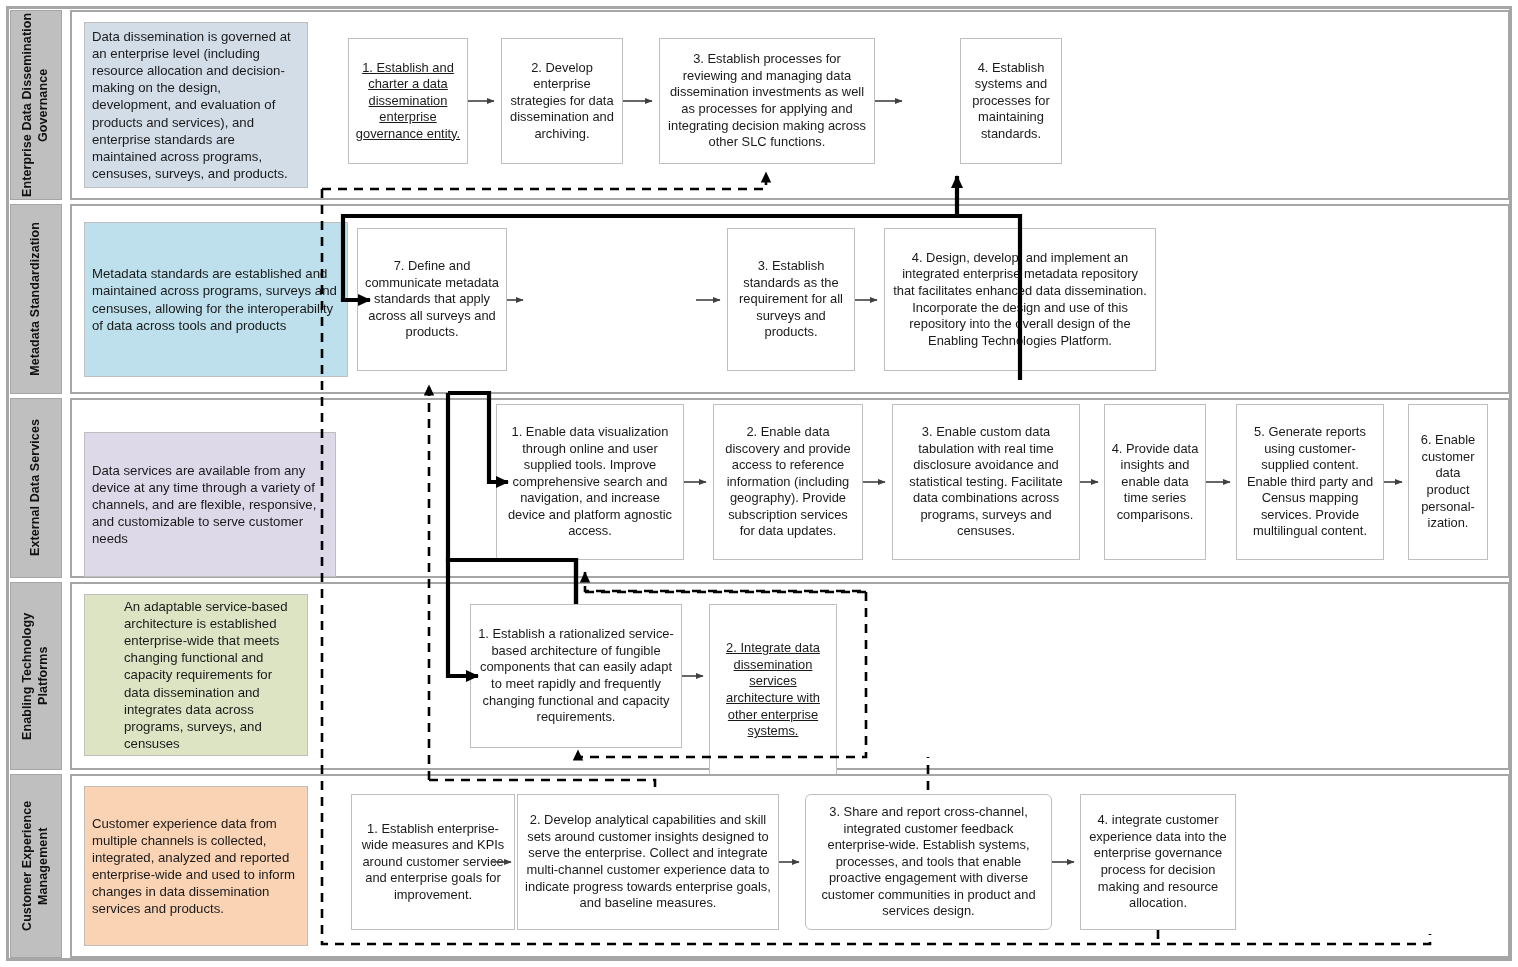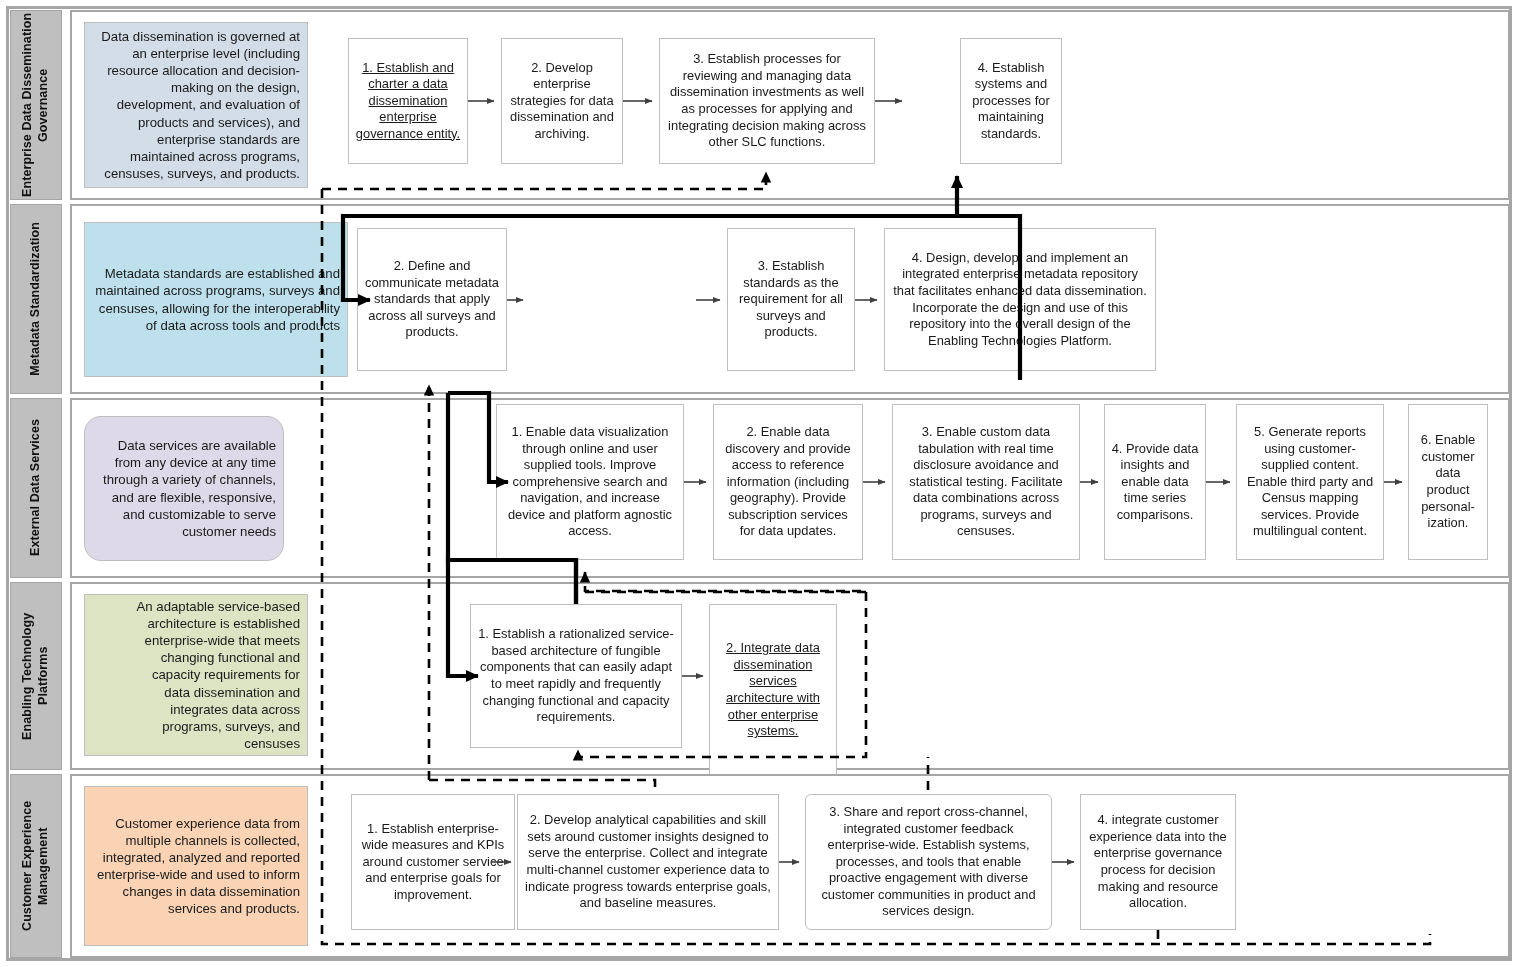--- a/index.html
+++ b/index.html
@@ -10,21 +10,21 @@
 
   .swim-row{position:absolute;box-sizing:border-box;border:2px solid #a6a6a6;background:#fff;}
   .lane-label{position:absolute;box-sizing:border-box;background:#bfbfbf;border:1px solid #a6a6a6;
       display:flex;align-items:center;justify-content:center;}
   .lane-label span{
       writing-mode:vertical-rl;transform:rotate(180deg);
       font-size:12.5px;font-weight:bold;color:#111;text-align:center;line-height:1.25;letter-spacing:.1px;}
 
   .desc-box{position:absolute;box-sizing:border-box;border:1px solid #bfbfbf;
       display:flex;align-items:center;justify-content:center;padding:4px 7px;
-      font-size:13.2px;line-height:1.30;color:#1a1a1a;text-align:right;}
+      font-size:13.2px;line-height:1.30;color:#1a1a1a;text-align:left;}
 
   .pbox{position:absolute;box-sizing:border-box;background:#fff;border:1px solid #bfbfbf;
       display:flex;align-items:center;justify-content:center;padding:3px 6px;
       font-size:12.9px;line-height:1.28;color:#1a1a1a;text-align:center;}
 
   svg.links{position:absolute;left:0;top:0;width:1518px;height:967px;pointer-events:none;}
   .thin{stroke:#404040;stroke-width:1.6;fill:none;}
   .thick{stroke:#000;stroke-width:4.2;fill:none;}
   .dash{stroke:#000;stroke-width:2.6;fill:none;stroke-dasharray:9 7;}
 </style>
@@ -43,29 +43,29 @@
   <div class="pbox" style="left:348px;top:38px;width:120px;height:126px;text-decoration:underline;">1. Establish and charter a data dissemination enterprise governance entity.</div>
   <div class="pbox" style="left:501px;top:38px;width:122px;height:126px;">2.  Develop enterprise strategies for data dissemination and archiving.</div>
   <div class="pbox" style="left:659px;top:38px;width:216px;height:126px;">3.  Establish processes for reviewing and managing data dissemination investments as well as processes for applying and integrating decision making across other SLC functions.</div>
   <div class="pbox" style="left:960px;top:38px;width:102px;height:126px;">4. Establish systems and processes for maintaining standards.</div>
 
   <div class="lane-label" style="left:10px;top:204px;width:52px;height:190px;">
     <span>Metadata Standardization</span>
   </div>
   <div class="swim-row" style="left:70px;top:204px;width:1440px;height:190px;"></div>
   <div class="desc-box" style="left:84px;top:222px;width:264px;height:155px;background:#bde0ec;">Metadata standards are established and maintained across programs, surveys and censuses, allowing for the interoperability of data across tools and products</div>
-  <div class="pbox" style="left:357px;top:228px;width:150px;height:143px;">2. Define and communicate metadata standards that apply across all surveys and products.</div>
+  <div class="pbox" style="left:357px;top:228px;width:150px;height:143px;">7. Define and communicate metadata standards that apply across all surveys and products.</div>
   <div class="pbox" style="left:727px;top:228px;width:128px;height:143px;">3. Establish standards as the requirement for all surveys and products.</div>
   <div class="pbox" style="left:884px;top:228px;width:272px;height:143px;">4. Design, develop, and implement an integrated enterprise metadata repository that facilitates enhanced data dissemination.  Incorporate the design and use of this repository into the overall design of the Enabling Technologies Platform.</div>
 
   <div class="lane-label" style="left:10px;top:398px;width:52px;height:180px;">
     <span>External Data Services</span>
   </div>
   <div class="swim-row" style="left:70px;top:398px;width:1440px;height:180px;"></div>
-  <div class="desc-box" style="left:84px;top:416px;width:200px;height:145px;background:#ded9e8;border-radius:17px;">Data services are available from any device at any time through a variety of channels, and are flexible, responsive, and customizable to serve customer needs</div>
+  <div class="desc-box" style="left:84px;top:432px;width:252px;height:145px;background:#ded9e8;">Data services are available from any device at any time through a variety of channels, and are flexible, responsive, and customizable to serve customer needs</div>
   <div class="pbox" style="left:496px;top:404px;width:188px;height:156px;">1. Enable data visualization through online and user supplied tools. Improve comprehensive search and navigation, and increase device and platform agnostic access.</div>
   <div class="pbox" style="left:713px;top:404px;width:150px;height:156px;">2. Enable data discovery and provide access to reference information (including geography). Provide subscription services for data updates.</div>
   <div class="pbox" style="left:892px;top:404px;width:188px;height:156px;">3. Enable custom data tabulation with real time disclosure avoidance and statistical testing. Facilitate data combinations across programs, surveys and censuses.</div>
   <div class="pbox" style="left:1104px;top:404px;width:102px;height:156px;">4. Provide data insights and enable data time series comparisons.</div>
   <div class="pbox" style="left:1236px;top:404px;width:148px;height:156px;">5. Generate reports using customer-supplied content. Enable third party and Census mapping services. Provide multilingual content.</div>
   <div class="pbox" style="left:1408px;top:404px;width:80px;height:156px;">6. Enable customer data product personal-ization.</div>
 
   <div class="lane-label" style="left:10px;top:582px;width:52px;height:188px;">
     <span>Enabling Technology Platforms</span>
   </div>

